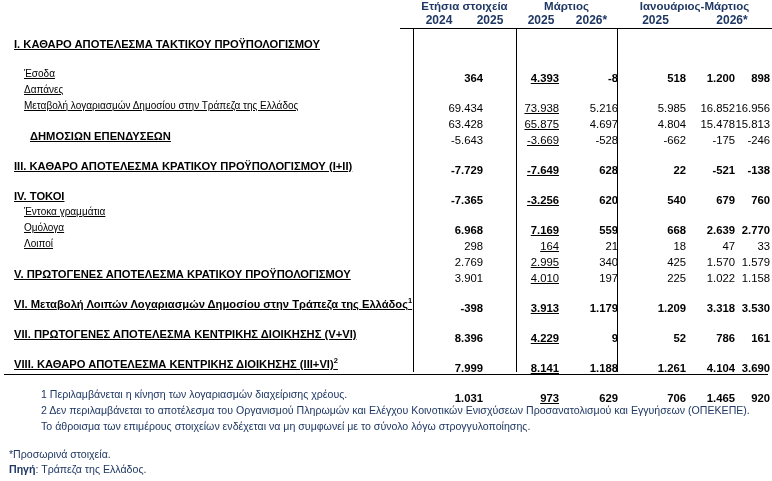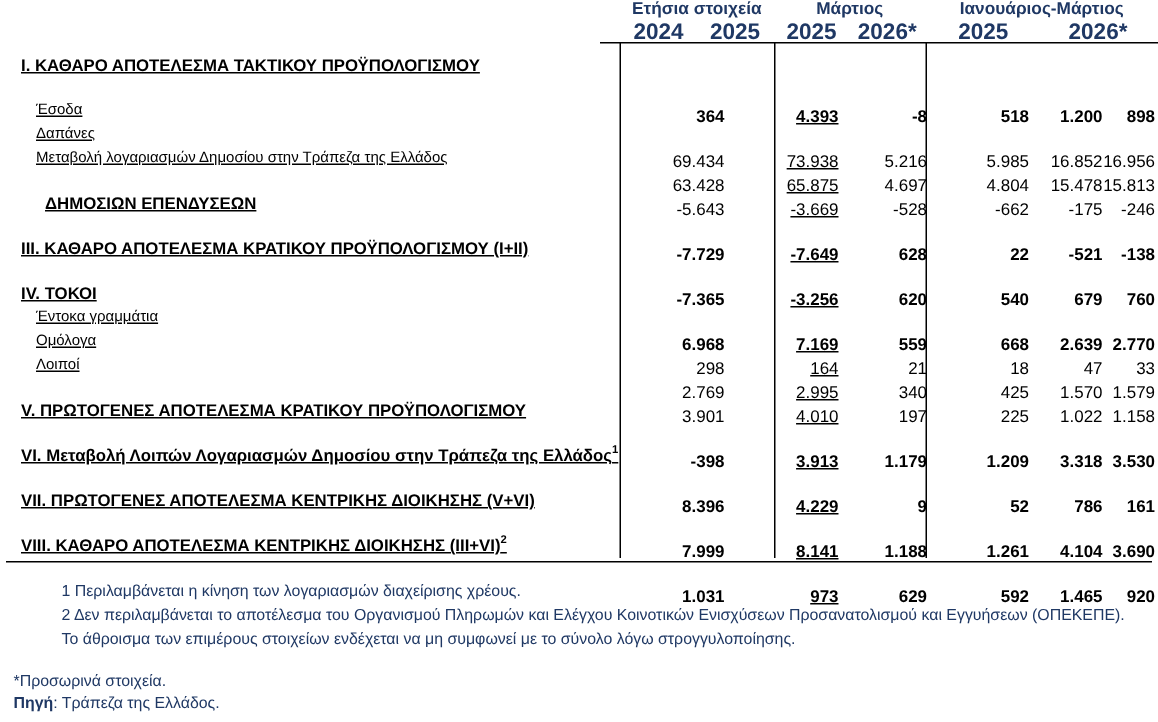--- a/index.html
+++ b/index.html
@@ -35,21 +35,21 @@
     font-weight: bold;
     font-size: 11.5px;
     text-align: center;
     white-space: nowrap;
   }
   .head-year {
     position: absolute;
     top: 13px;
     color: #1f3864;
     font-weight: bold;
-    font-size: 15px;
+    font-size: 12px;
     text-align: center;
     white-space: nowrap;
   }
 
   .rule-top {
     position: absolute;
     left: 400px;
     right: 0px;
     top: 28px;
     height: 0;
@@ -366,21 +366,21 @@
     </div>
 
     <div class="sp14"></div>
 
     <div class="row major">
       <div class="label major"><span>VIII. ΚΑΘΑΡΟ ΑΠΟΤΕΛΕΣΜΑ ΚΕΝΤΡΙΚΗΣ ΔΙΟΙΚΗΣΗΣ (III+VI)</span><sup>2</sup></div>
       <div class="cells">
         <span class="cell c0">1.031</span>
         <span class="cell c1">973</span>
         <span class="cell c2">629</span>
-        <span class="cell c3">592</span>
+        <span class="cell c3">706</span>
         <span class="cell c4">1.465</span>
         <span class="cell c5">920</span>
       </div>
     </div>
 
   </div>
 
   <div class="rule-bottom"></div>
 
   <div class="notes">

